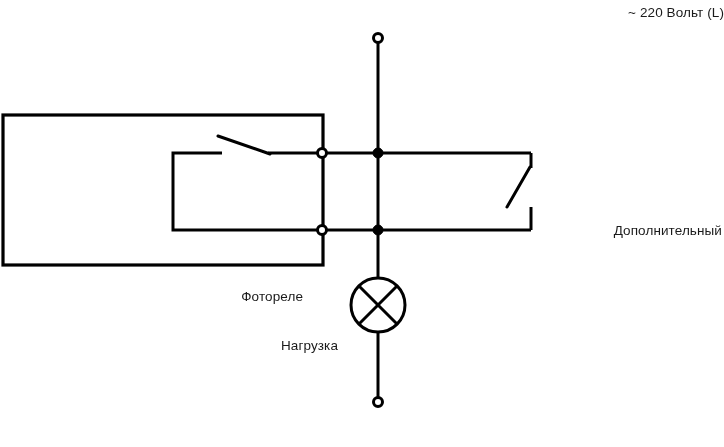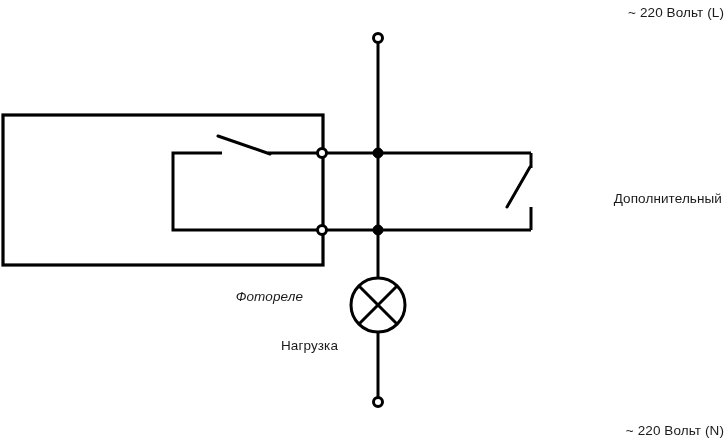--- a/index.html
+++ b/index.html
@@ -83,31 +83,30 @@
   }
   #label-supply-n {
     left: 0;
     top: 422px;
     width: 724px;
   }
   #label-photorelay {
     left: 23px;
     top: 288px;
     width: 280px;
-    font-style: italic;
   }
   #label-load {
     left: 198px;
     top: 313px;
     width: 140px;
     margin-top: 24px;
   }
   #label-extra-switch {
     left: 572px;
-    top: 156px;
+    top: 188px;
     width: 150px;
   }
 </style>
 </head>
 <body>
 
 <div id="diagram-root">
 
   <svg id="wiring-svg" viewBox="0 0 724 447">
 
@@ -142,21 +141,20 @@
     <circle class="node-filled" cx="378" cy="153" r="5"></circle>
     <circle class="node-filled" cx="378" cy="230" r="5"></circle>
 
     <circle class="node-open" cx="378" cy="38" r="4.5"></circle>
     <circle class="node-open" cx="378" cy="402" r="4.5"></circle>
 
   </svg>
 
   <div class="label label-center" id="label-supply-l">~ 220 Вольт (L)</div>
 
-  <div class="label label-center" id="label-supply-n">~ 220 Вольт (N)</div>
 
   <div class="label label-center" id="label-photorelay">Фотореле</div>
 
   <div class="label label-center" id="label-load">Нагрузка</div>
 
   <div class="label label-center" id="label-extra-switch">
     <div>Дополнительный</div>
   </div>
 
 </div>

